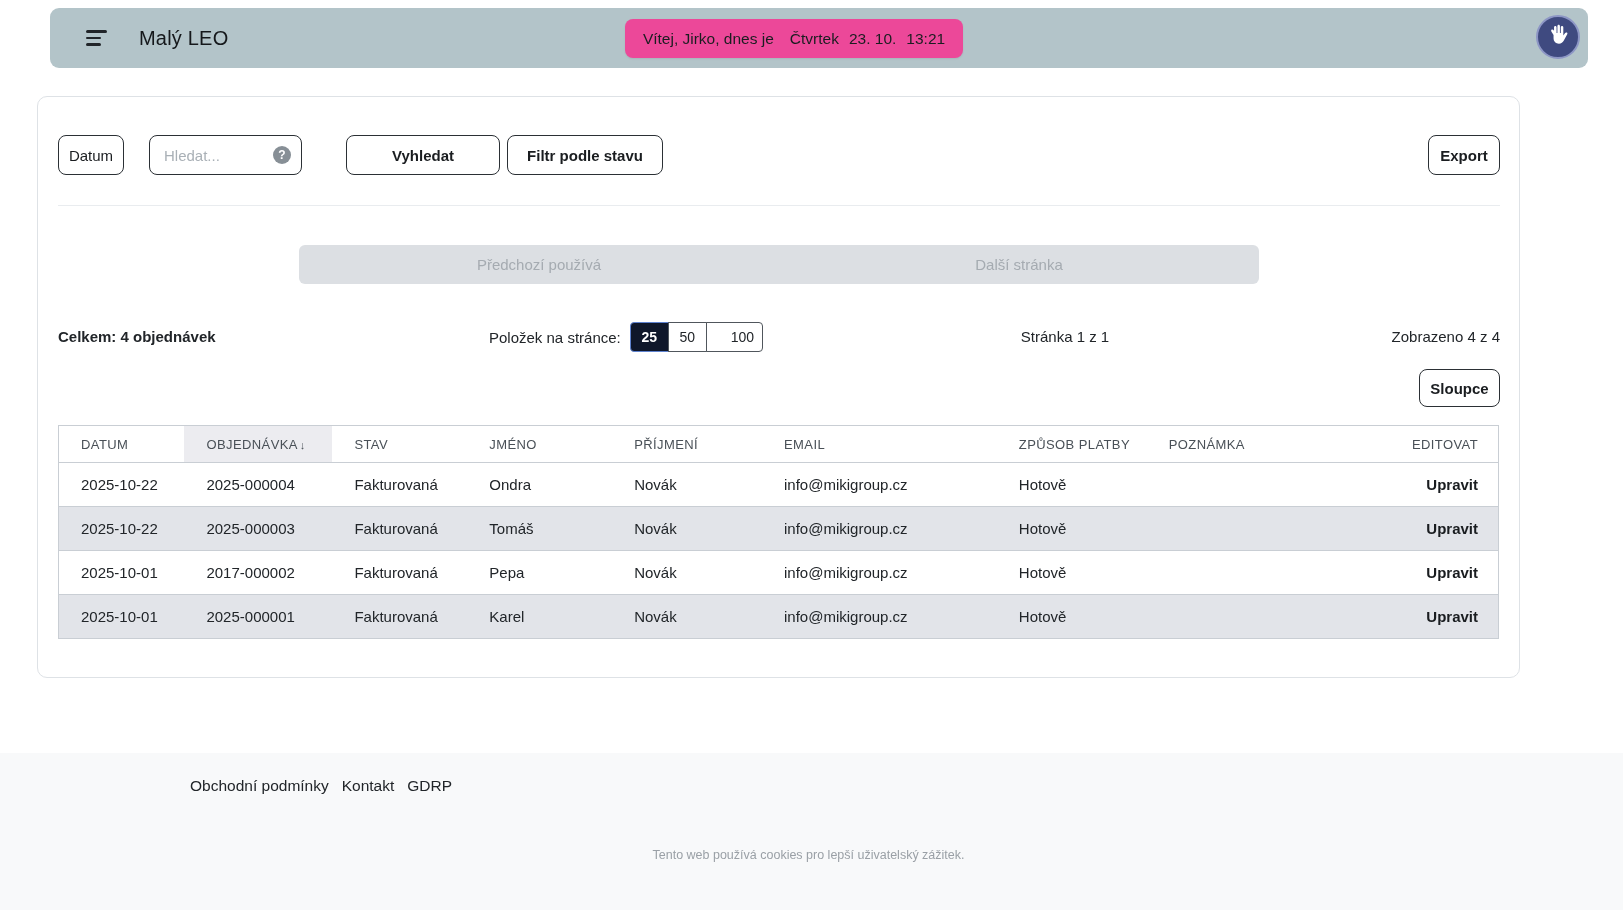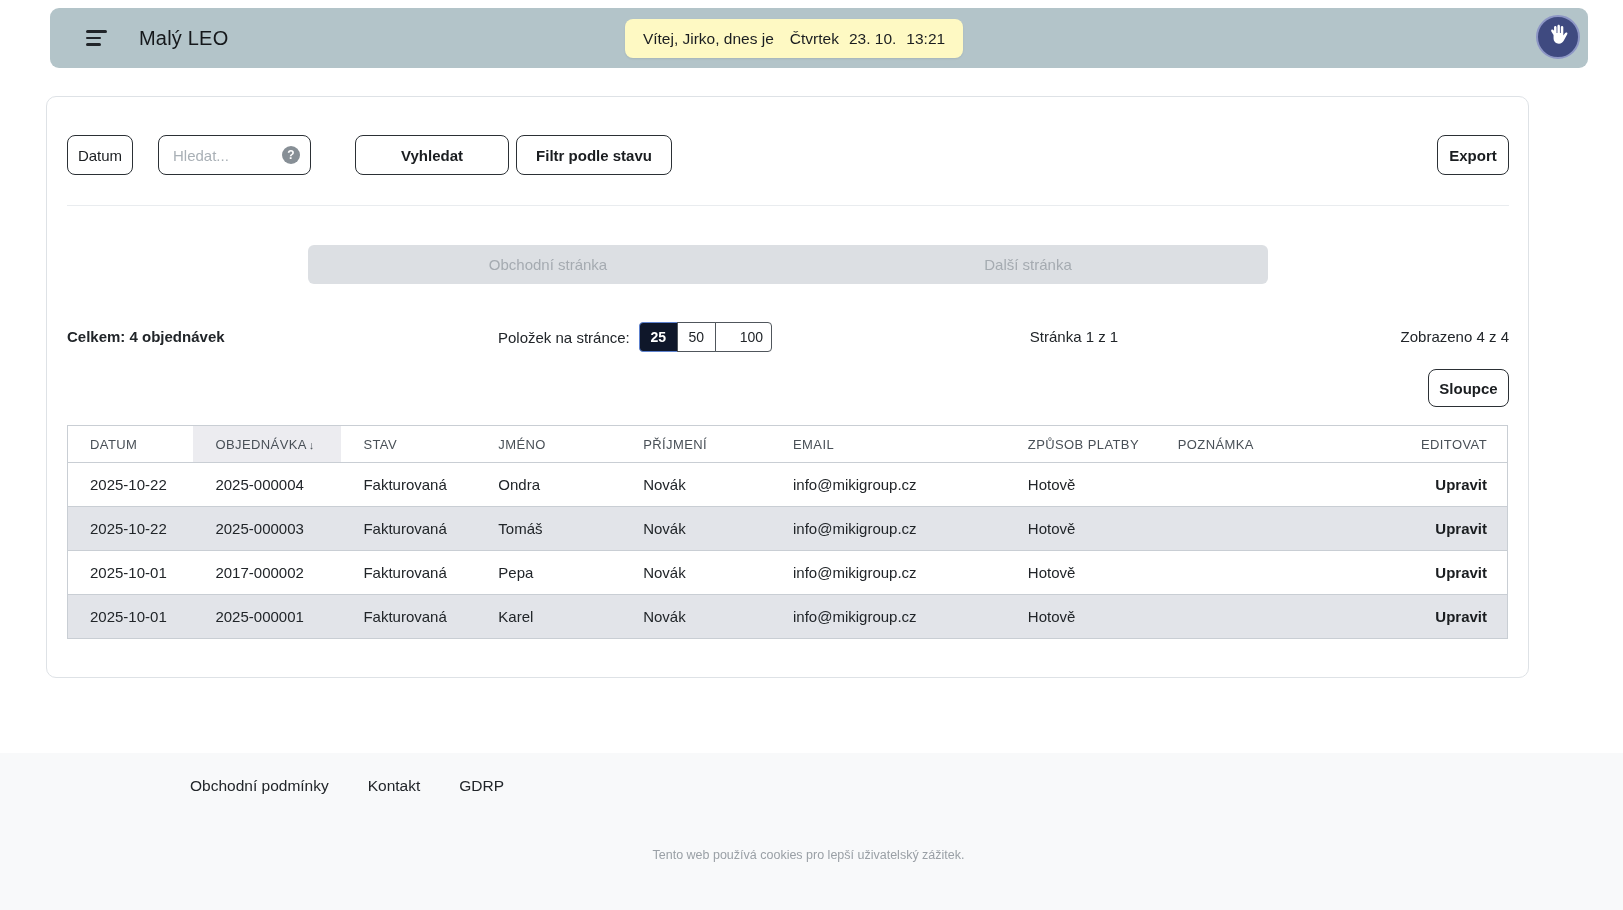--- a/index.html
+++ b/index.html
@@ -6,29 +6,29 @@
   html,body { width:1623px; height:910px; background:#ffffff; font-family:"Liberation Sans", sans-serif; color:#212529; overflow:hidden; }
 
   
   .topbar { position:absolute; left:50px; top:8px; width:1538px; height:60px; background:#b3c4c9; border-radius:9px; display:flex; align-items:center; }
   .hamburger { margin-left:36px; display:flex; flex-direction:column; gap:4px; cursor:pointer; }
   .hamburger span { display:block; height:2.6px; background:#212529; border-radius:2px; }
   .hamburger span:nth-child(1){ width:21px; }
   .hamburger span:nth-child(2){ width:15px; }
   .hamburger span:nth-child(3){ width:15px; }
   .app-title { margin-left:32px; font-size:20px; font-weight:400; color:#15181b; letter-spacing:.2px; }
-  .greeting-pill { position:absolute; left:575px; top:11px; width:338px; height:39px; background:#fef9c3; border-radius:8px; box-shadow:0 1px 2px rgba(0,0,0,.08); display:flex; align-items:center; justify-content:center; font-size:15.5px; color:#1a1d20; }
+  .greeting-pill { position:absolute; left:575px; top:11px; width:338px; height:39px; background:#ec4899; border-radius:8px; box-shadow:0 1px 2px rgba(0,0,0,.08); display:flex; align-items:center; justify-content:center; font-size:15.5px; color:#1a1d20; }
   .greeting-pill .day { margin-left:16px; }
   .greeting-pill .dt  { margin-left:10px; }
   .greeting-pill .tm  { margin-left:10px; }
   .logo { position:absolute; right:8px; top:7px; width:44px; height:44px; border-radius:50%; background:#3f4a80; border:2px solid #8d96c5; display:flex; align-items:center; justify-content:center; cursor:pointer; }
   .logo svg { width:28px; height:28px; }
 
   
-  .card { position:absolute; left:46px; top:96px; width:1483px; height:582px; background:#fff; border:1px solid #dee2e6; border-radius:10px; }
+  .card { position:absolute; left:37px; top:96px; width:1483px; height:582px; background:#fff; border:1px solid #dee2e6; border-radius:10px; }
 
   .btn { background:#fff; border:1px solid #2b3035; border-radius:8px; font-size:15px; color:#1a1d20; display:flex; align-items:center; justify-content:center; cursor:pointer; font-family:inherit; }
   .btn.bold { font-weight:700; }
 
   .toolbar-datum  { position:absolute; left:20px;  top:38px; width:66px;  height:40px; }
   .search-wrap    { position:absolute; left:95px;  top:38px; width:169px; height:40px;padding-left:16px; }
   .search-input   { width:100%; height:100%; border:1px solid #2b3035; border-radius:8px; padding:0 36px 0 14px; font-size:15px; font-family:inherit; color:#212529; }
   .search-input::placeholder { color:#a9b0b6; }
   .help-badge { position:absolute; right:11px; top:11px; width:18px; height:18px; border-radius:50%; background:#878f96; color:#fff; font-size:12px; font-weight:700; display:flex; align-items:center; justify-content:center; }
   .toolbar-vyhledat { position:absolute; left:308px; top:38px; width:154px; height:40px; }
@@ -61,21 +61,21 @@
   .orders-table th.sorted { background:#ececf0; }
   .orders-table th.col-editovat, .orders-table td.col-editovat { text-align:right; padding-right:20px; padding-left:0; }
   .orders-table td { height:44px; font-size:15px; color:#212529; padding:0 0 0 22px; border-bottom:1px solid #c9ced4; white-space:nowrap; }
   .orders-table tr.striped td { background:#e2e4e9; }
   .orders-table tr:last-child td { border-bottom:none; }
   .sort-arrow { font-size:11px; margin-left:2px; }
   .edit-link { font-weight:700; color:#1a1d20; cursor:pointer; text-decoration:none; }
 
   
   .footer { position:absolute; left:0; top:753px; width:1623px; height:157px; background:#f8f9fa; }
-  .footer-links { position:absolute; left:190px; top:24px; display:flex; gap:39px; font-size:15.5px; color:#212529; }
+  .footer-links { position:absolute; left:190px; top:24px; display:flex; gap:13px; font-size:15.5px; color:#212529; }
   .footer-links a { color:#212529; text-decoration:none; cursor:pointer; }
   .footer-inner { position:absolute; left:0; top:0; width:1585px; height:100%; }
   .credit { position:absolute; top:74px; width:100%; text-align:center; font-size:13.5px; color:#495057; }
   .credit .hand { display:inline-block; vertical-align:-3px; margin:0 5px 0 7px; }
   .credit .brand { font-size:16.5px; color:#b9bec4; letter-spacing:.3px; }
   .credit .ver { font-size:13.5px; color:#7d8288; margin-left:8px; }
   .cookies { position:absolute; top:95px; width:100%; text-align:center; font-size:12.5px; color:#9aa0a6;padding-left:32px; }
 </style>
 </head>
 <body>
@@ -113,21 +113,21 @@
     <span class="help-badge">?</span>
   </div>
 
   <button class="btn bold toolbar-vyhledat">Vyhledat</button>
   <button class="btn bold toolbar-filtr">Filtr podle stavu</button>
   <button class="btn bold toolbar-export">Export</button>
 
   <div class="divider"></div>
 
   <div class="pager">
-    <button>Obchodní stránka</button>
+    <button>Předchozí používá</button>
     <button>Další stránka</button>
   </div>
 
   <div class="stats-row">
     <span class="stat-total">Celkem: 4 objednávek</span>
 
     <span class="pp-cluster">
       <span class="pp-label">Položek na stránce:</span>
       <span class="pp-group">
         <button class="pp-btn active">25</button>

